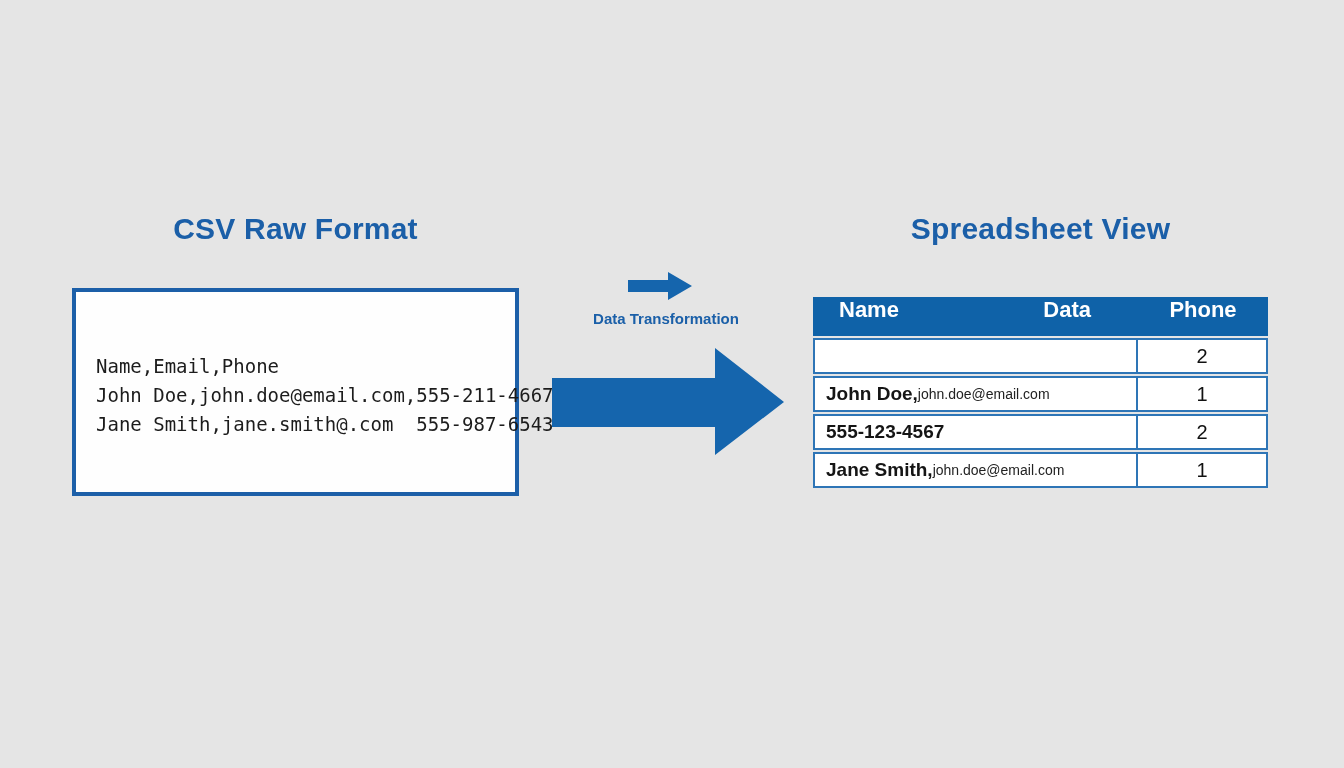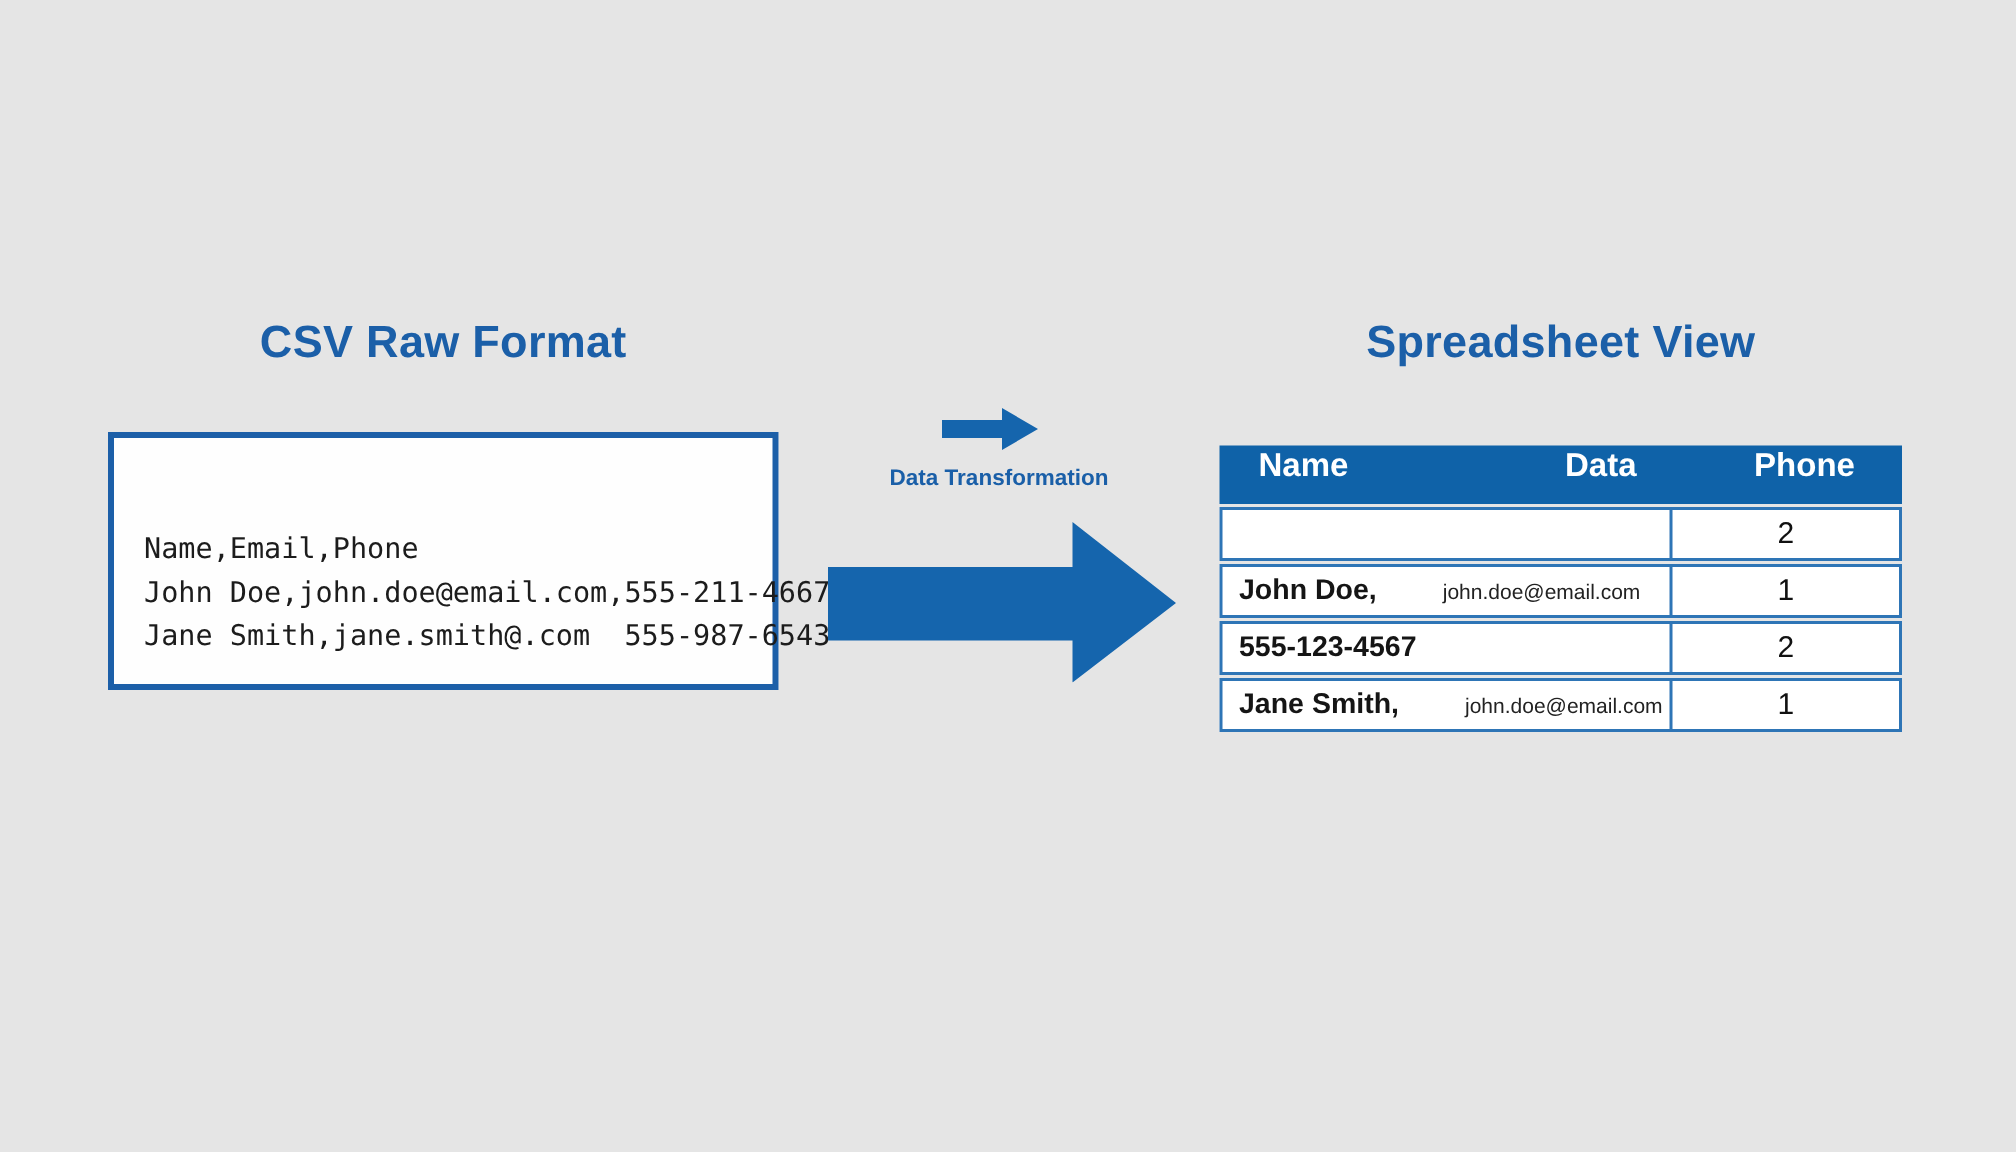--- a/index.html
+++ b/index.html
@@ -21,21 +21,21 @@
     text-align: center;
     letter-spacing: 0.2px;
   }
   .title-left  { left: 72px;  width: 447px; }
   .title-right { left: 813px; width: 455px; }
 
   
   .csv-box {
     position: absolute;
     left: 72px; top: 288px;
-    width: 447px; height: 172px;
+    width: 447px; height: 208px;
     border: 4px solid #1c5fa8;
     background: #fefefe;
   }
   .csv-content {
     padding: 60px 0 0 20px;
   }
   .csv-line {
     font-family: "DejaVu Sans Mono", monospace;
     font-size: 19px;
     line-height: 29px;
@@ -83,27 +83,26 @@
   }
   .t-row {
     display: flex;
     height: 36px;
     margin-top: 2px;
     border: 2px solid #2e75b6;
     background: #ffffff;
     align-items: stretch;
   }
   .t-cell-main {
-    width: 300px;
+    width: 323px;
     border-right: 2px solid #2e75b6;
     display: flex;
     align-items: center;
     padding-left: 11px;
     overflow: hidden;
-    gap: 44px;
   }
   .row-name {
     font-family: "Liberation Sans", sans-serif;
     font-weight: 700;
     font-size: 19px;
     color: #151515;
     white-space: pre;
   }
   .row-email {
     font-family: Liberation Sans, sans-serif;

